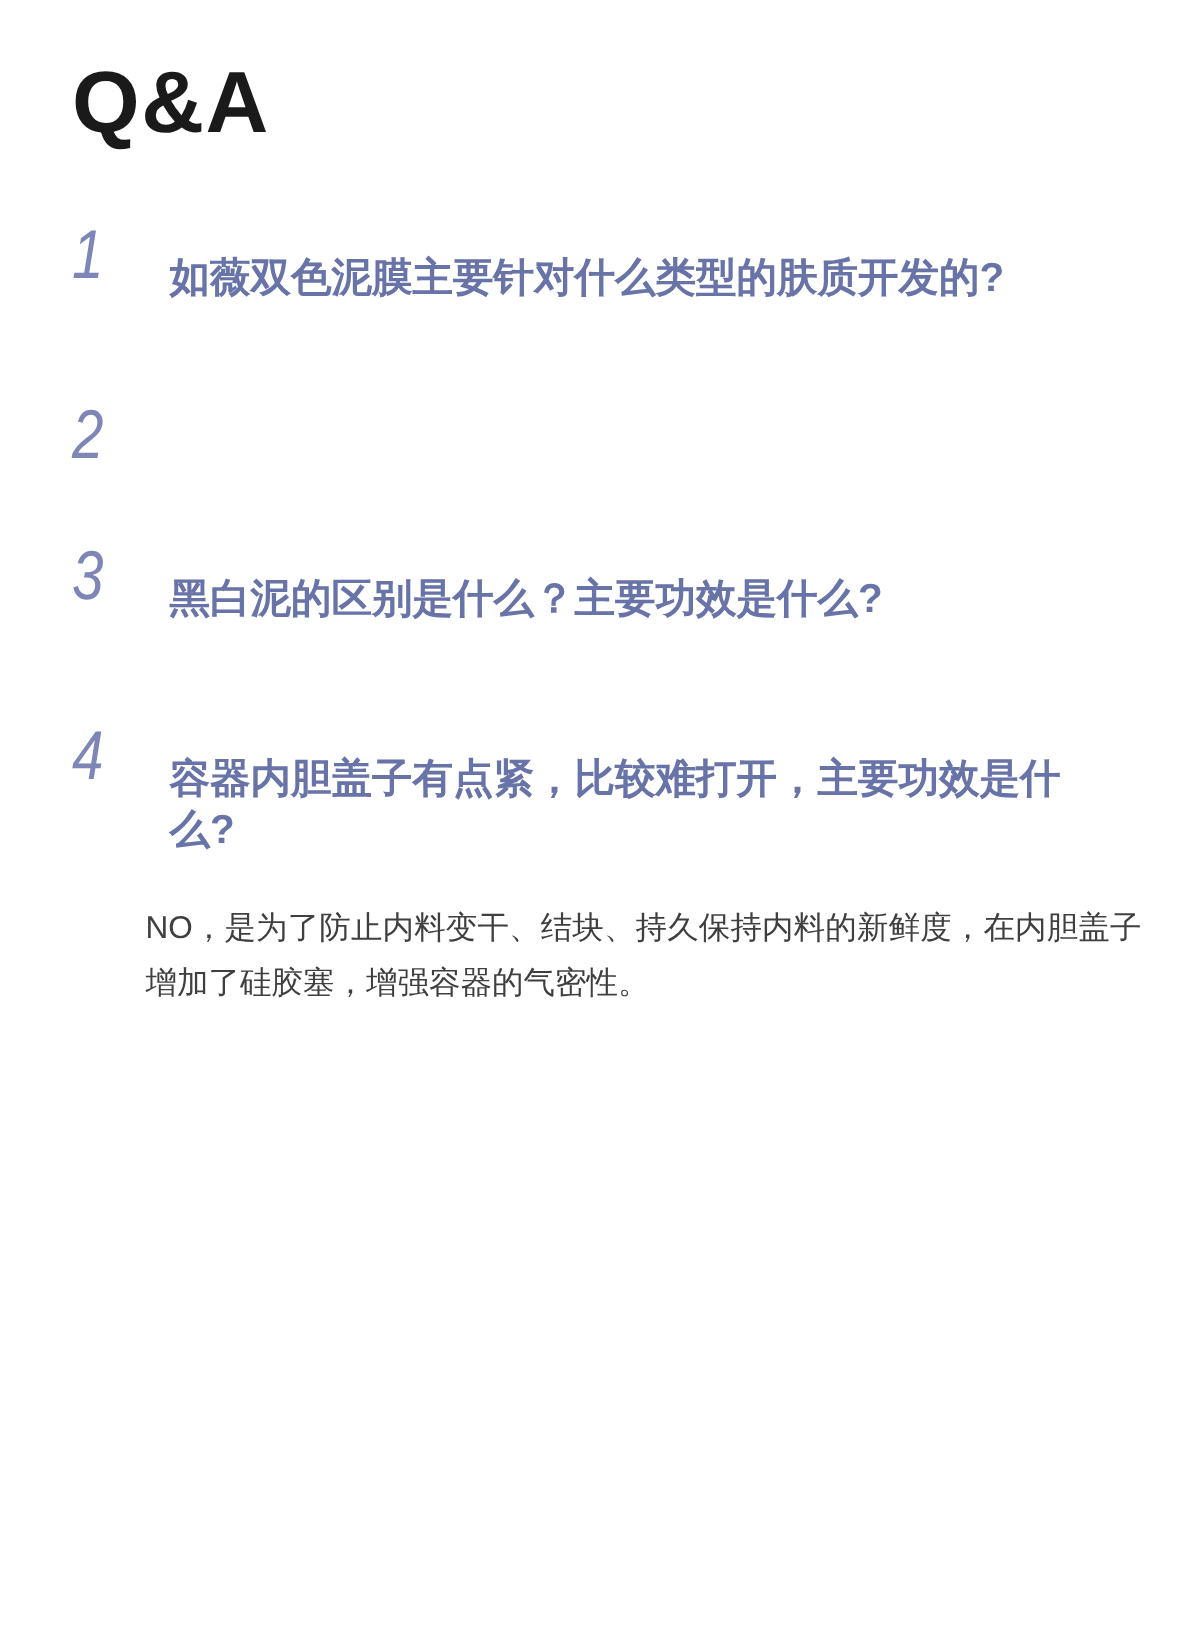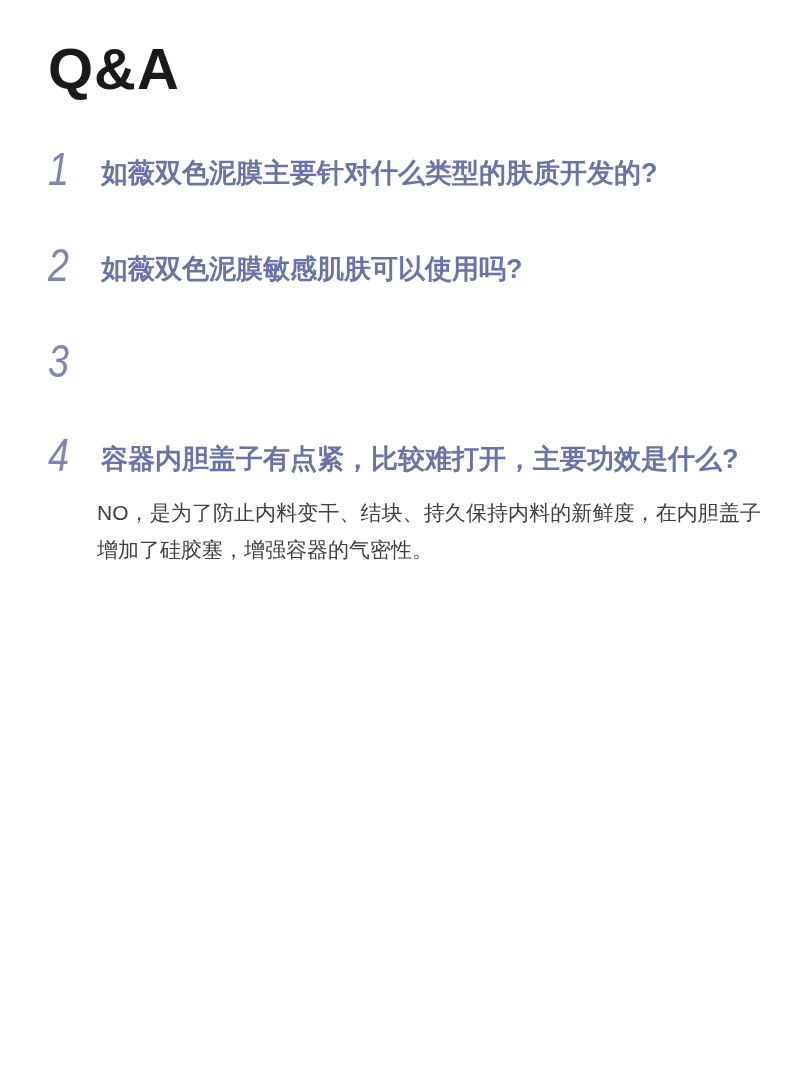--- a/index.html
+++ b/index.html
@@ -36,27 +36,26 @@
     flex: 0 0 49px;
     font-size: 46px;
     line-height: 46px;
     font-style: italic;
     font-weight: 400;
     color: #7d86b6;
     transform: scaleX(0.82);
     transform-origin: left top;
   }
   .q-text {
-    margin: 4px;
+    margin: 16px;
     padding-top: 6px;
     font-size: 27px;
     line-height: 34px;
     font-weight: 700;
     color: #6873a8;
-    text-align: right;
   }
   .answer {
     margin: 14px 0 0 49px;
     width: 664px;
     font-size: 21px;
     line-height: 37px;
     font-weight: 400;
     color: #3f3f3f;
     text-align: justify;
   }
@@ -71,27 +70,27 @@
   <section class="qa-item">
     <div class="q-row">
       <span class="q-num">1</span>
       <h2 class="q-text">如薇双色泥膜主要针对什么类型的肤质开发的?</h2>
     </div>
   </section>
 
   <section class="qa-item">
     <div class="q-row">
       <span class="q-num">2</span>
-      <h2 class="q-text">如薇双色泥膜敏感肌肤可以使用吗?</h2>
     </div>
   </section>
 
   <section class="qa-item">
     <div class="q-row">
       <span class="q-num">3</span>
+      <h2 class="q-text">黑白泥的区别是什么？主要功效是什么?</h2>
     </div>
   </section>
 
   <section class="qa-item">
     <div class="q-row">
       <span class="q-num">4</span>
       <h2 class="q-text">容器内胆盖子有点紧，比较难打开，主要功效是什么?</h2>
     </div>
     <p class="answer">NO，是为了防止内料变干、结块、持久保持内料的新鲜度，在内胆盖子增加了硅胶塞，增强容器的气密性。</p>
   </section>

